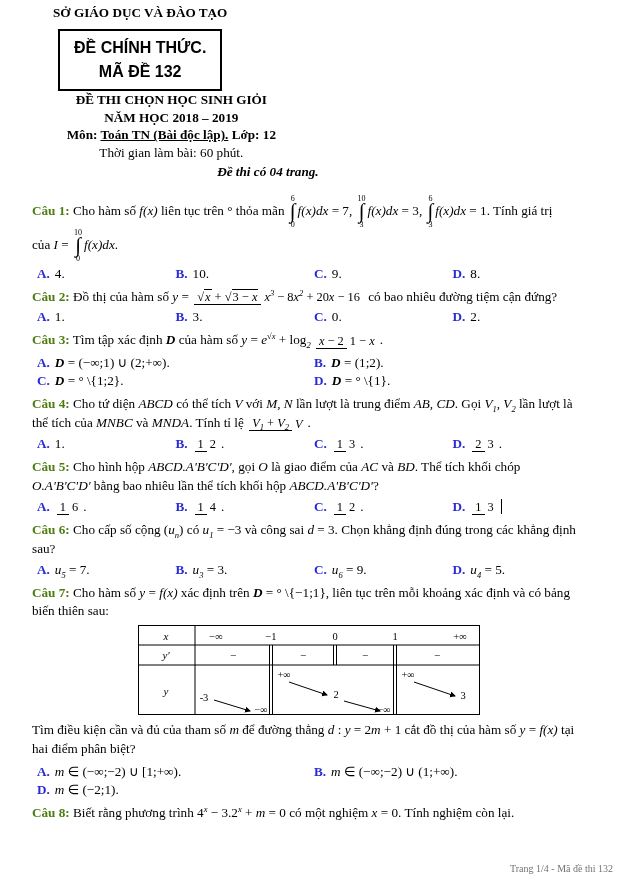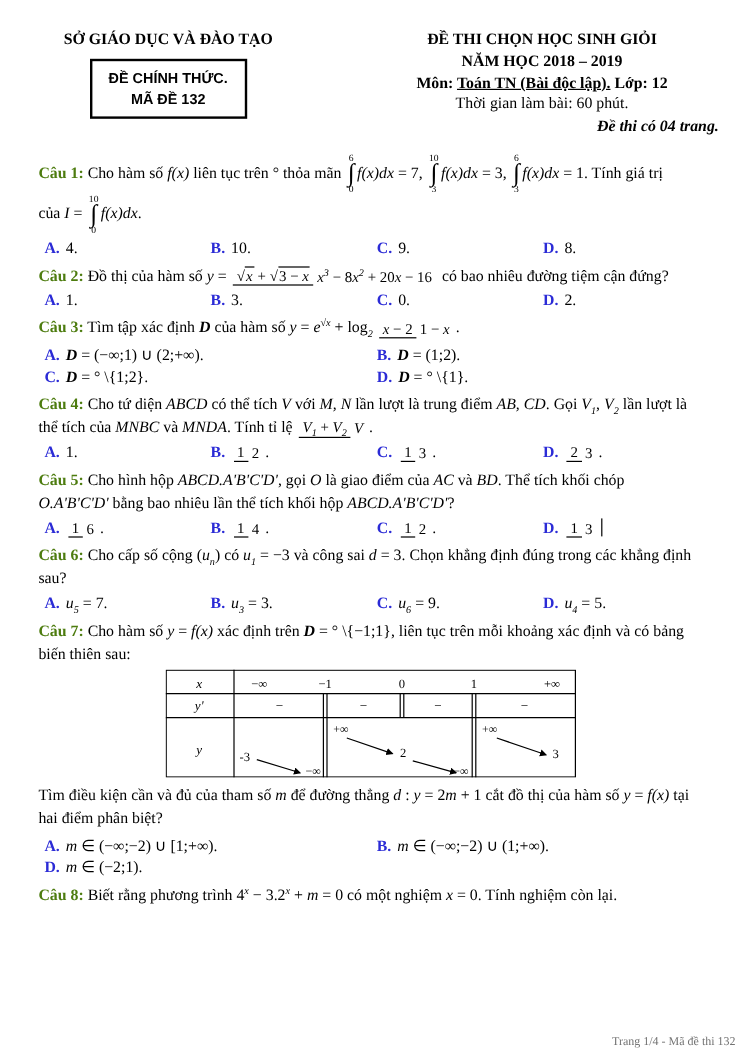--- a/index.html
+++ b/index.html
@@ -1,25 +1,25 @@
 <!DOCTYPE html>
 <html><head>
 <meta charset="utf-8">
 <style>
   html,body{margin:0;padding:0;background:#fff;}
   .page{position:relative;width:623px;height:883px;background:#ffffff;overflow:hidden;
         font-family:"Liberation Serif",serif;font-size:13.2px;color:#000;}
   .bold{font-weight:bold;}
   .underline{text-decoration:underline;}
   
-  .header{display:flex;padding-top:24px;}
+  .header{display:flex;padding-top:4px;flex-direction:column;}
   .h-left{width:45%;text-align:center;line-height:1.35;}
   .h-right{width:55%;text-align:center;line-height:1.35;}
   .code-box{display:inline-block;border:2px solid #000;margin-top:7px;padding:5px 14px;
-            font-family:"Liberation Sans",sans-serif;font-weight:bold;font-size:12px;line-height:1.5;}
+            font-family:"Liberation Sans",sans-serif;font-weight:bold;font-size:16px;line-height:1.5;}
   .pages-note{text-align:right;padding-right:24px;font-weight:bold;font-style:italic;margin-top:1px;}
   
   .main{padding:0 32px;margin-top:14px;}
   .q{margin-top:6px;}
   .stem{margin:0;line-height:1.42;}
   .qlabel{color:#4d7c0f;font-weight:bold;}
   .opts{display:flex;flex-wrap:wrap;align-items:flex-end;margin:3px 0 0 5px;}
   .row4 > .opt{flex:0 0 25%;}
   .grid2 > .opt{flex:0 0 50%;margin-top:2px;}
   .ok{color:#2b2bd6;font-weight:bold;margin-right:5px;}

